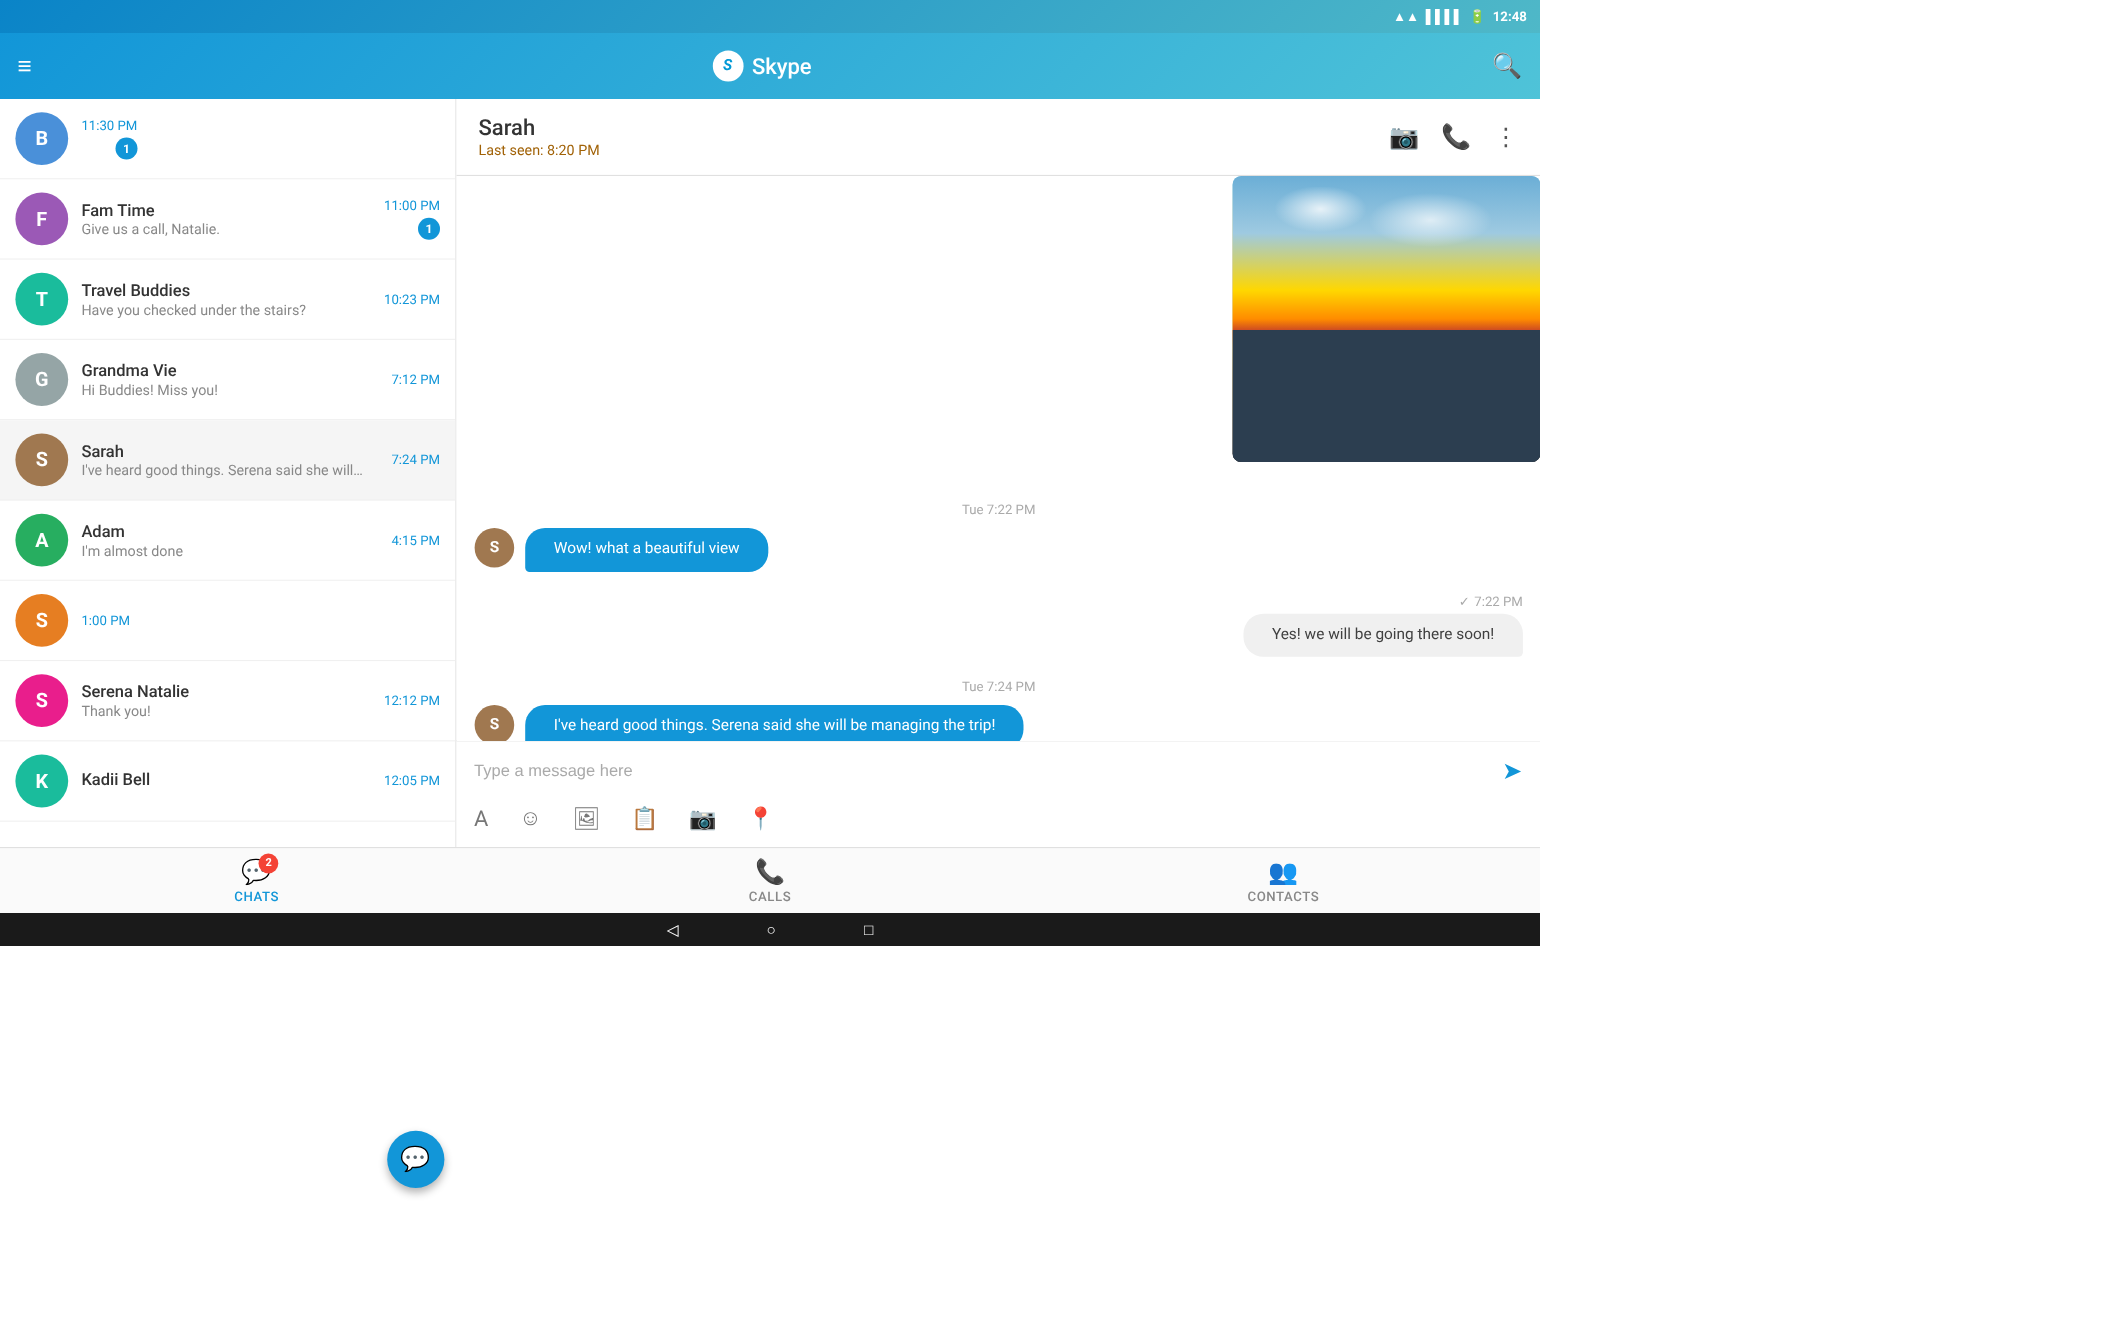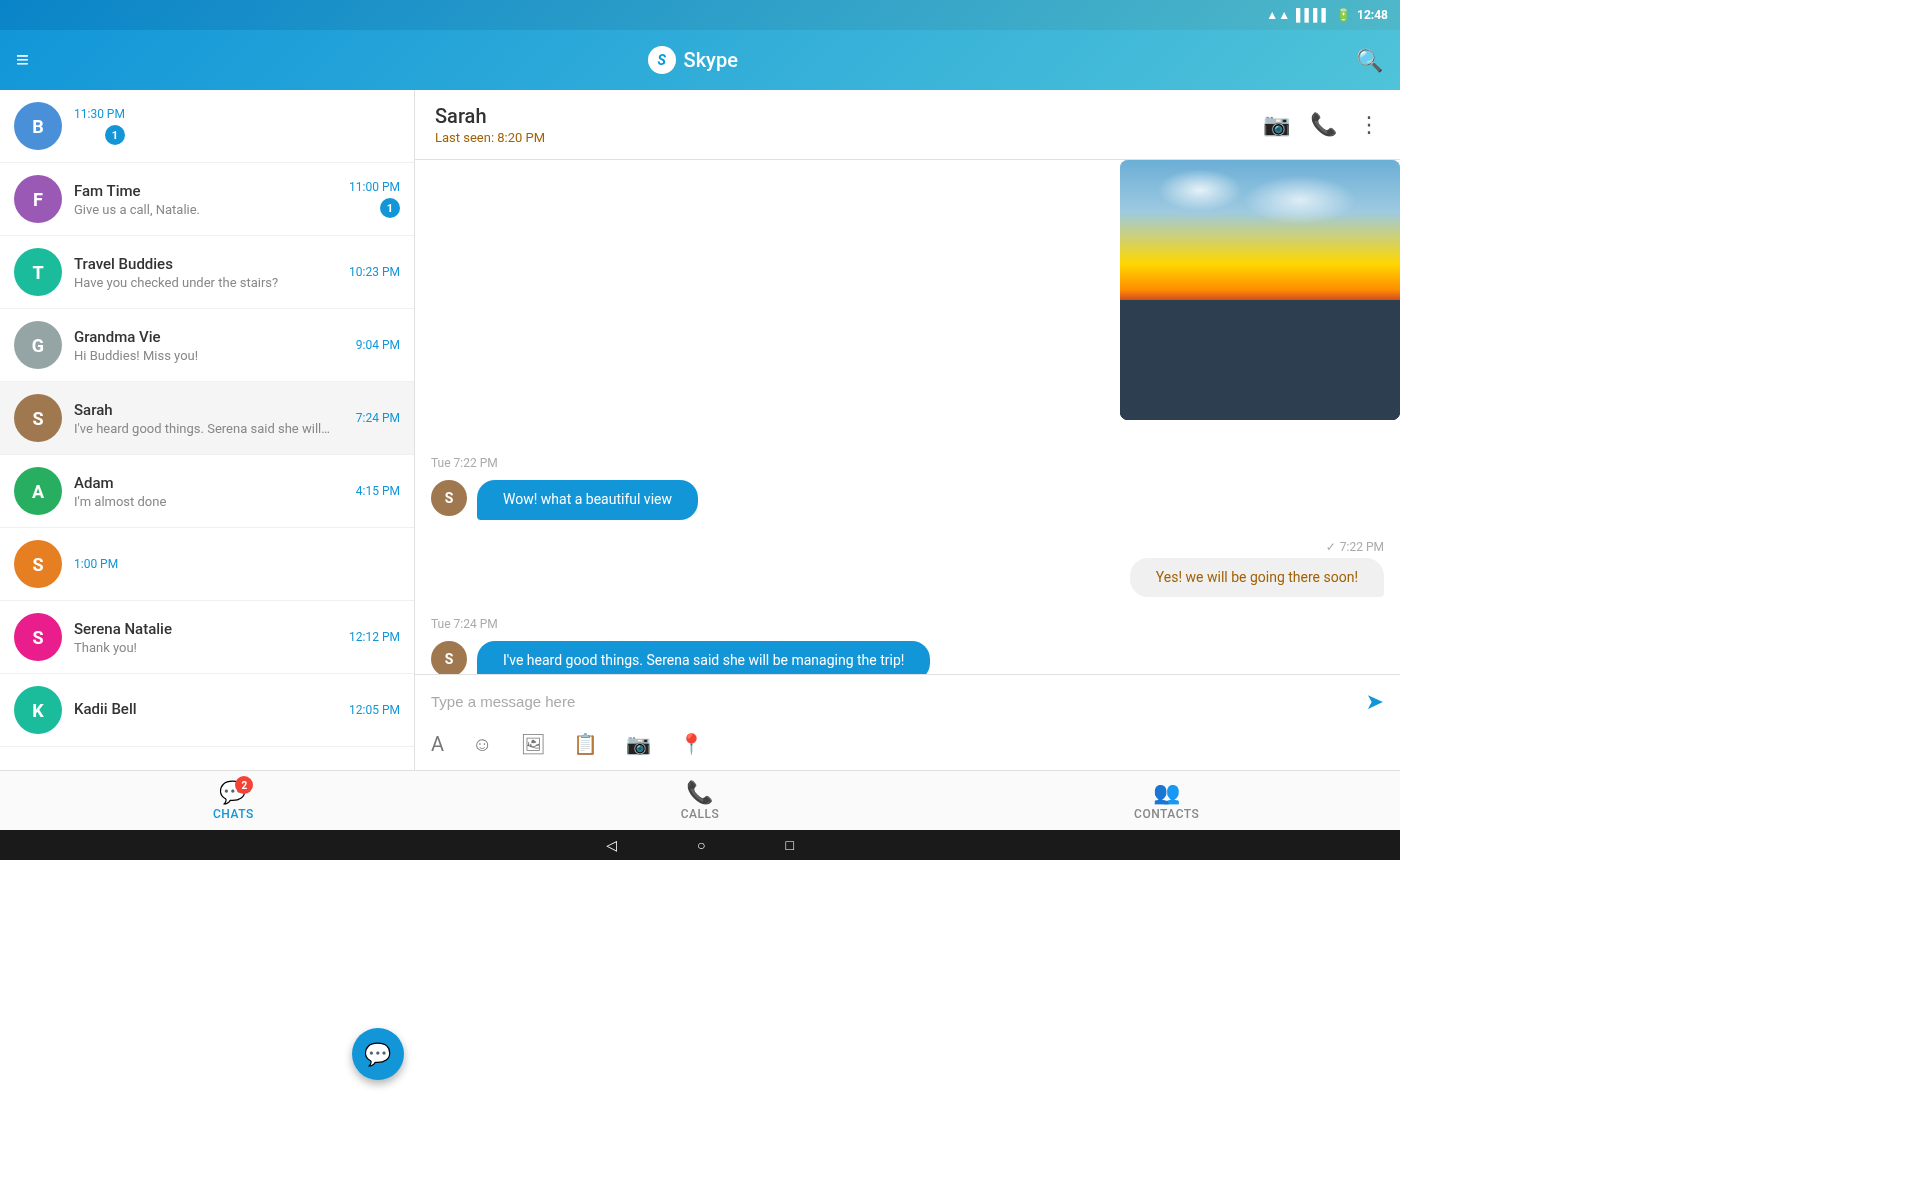--- a/index.html
+++ b/index.html
@@ -150,21 +150,21 @@
       top: 10px;
       left: 0;
       right: 0;
       height: 80px;
       background: 
         radial-gradient(ellipse 60px 30px at 80px 20px, rgba(255,255,255,0.8) 0%, transparent 70%),
         radial-gradient(ellipse 80px 35px at 180px 30px, rgba(255,255,255,0.7) 0%, transparent 70%);
     }
 
     .message-group { margin-bottom: 20px; }
-    .message-timestamp { color: #aaa; font-size: 12px; margin-bottom: 10px; }
+    .message-timestamp { text-align: center; color: #aaa; font-size: 12px; margin-bottom: 10px; }
 
     .message-row { display: flex; align-items: flex-start; margin-bottom: 8px; }
     .message-row.sent { flex-direction: row-reverse; }
 
     .msg-avatar {
       width: 36px; height: 36px; border-radius: 50%;
       flex-shrink: 0; margin-right: 10px;
       background: #a07850;
       display: flex; align-items: center; justify-content: center;
       color: white; font-size: 14px; font-weight: bold;
@@ -172,21 +172,21 @@
     }
 
     .bubble {
       padding: 10px 26px;
       border-radius: 18px;
       max-width: 60%;
       font-size: 14px;
       line-height: 1.4;
     }
     .bubble.received { background: #1296d8; color: white; border-bottom-left-radius: 4px; }
-    .bubble.sent { background: #f0f0f0; color: #a16207; border-bottom-right-radius: 4px; }
+    .bubble.sent { background: #f0f0f0; color: #404040; border-bottom-right-radius: 4px; }
 
     .sent-meta { display: flex; align-items: center; justify-content: flex-end; color: #aaa; font-size: 12px; margin-bottom: 4px; gap: 4px; }
 
     
     .input-area {
       border-top: 1px solid #e0e0e0;
       padding: 10px 16px;
     }
     .message-input-row {
       display: flex;
@@ -329,21 +329,21 @@
 
       </div>
     </div>
         <div class="chat-item">
       <div class="avatar av-gray" style="background:#95a5a6">G</div>
       <div class="chat-info">
         <div class="chat-name">Grandma Vie</div>
         <div class="chat-preview">Hi Buddies! Miss you!</div>
       </div>
       <div class="chat-meta">
-        <span class="chat-time">9:04 PM</span>
+        <span class="chat-time">7:12 PM</span>
 
       </div>
     </div>
         <div class="chat-item active">
       <div class="avatar av-brown" style="background:#a07850">S</div>
       <div class="chat-info">
         <div class="chat-name">Sarah</div>
         <div class="chat-preview">I've heard good things. Serena said she will…</div>
       </div>
       <div class="chat-meta">

